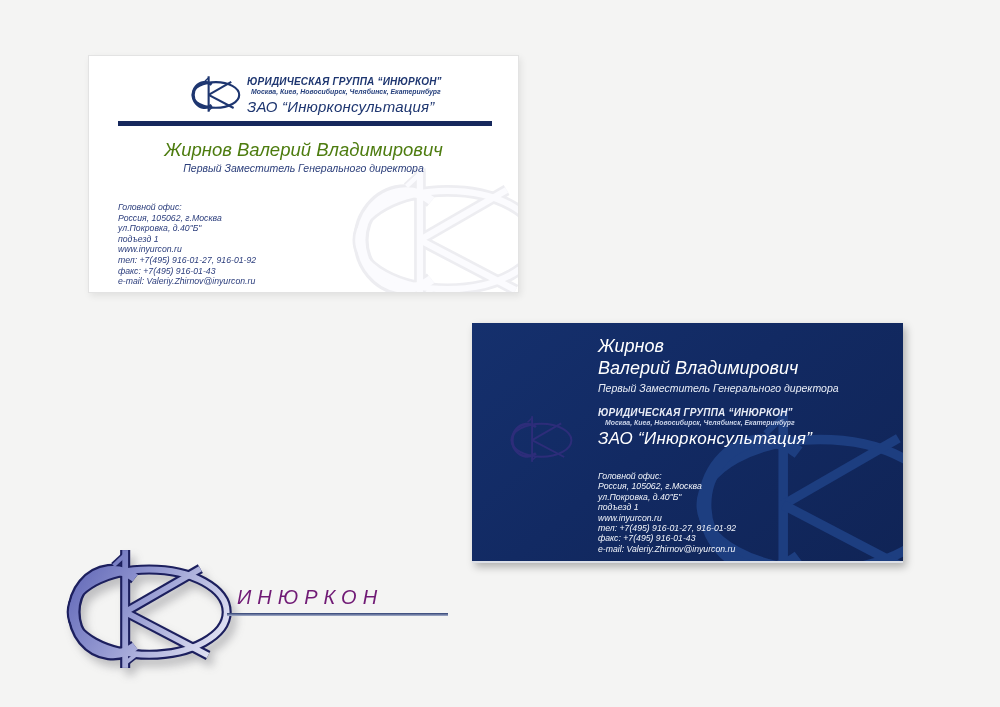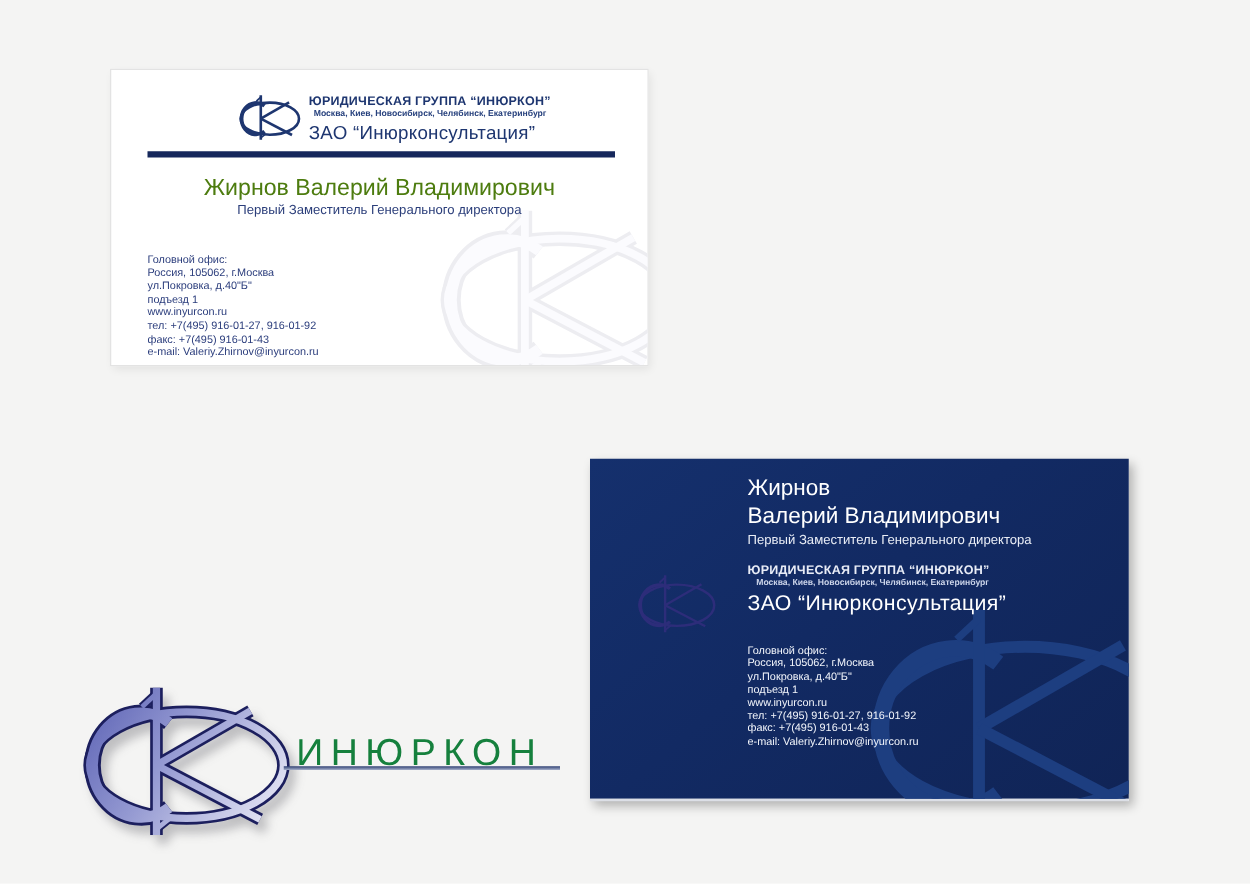--- a/index.html
+++ b/index.html
@@ -1,26 +1,26 @@
 <!DOCTYPE html>
 <html><head>
 <meta charset="utf-8">
 <style>
   html,body{margin:0;padding:0;}
   body{font-family:"Liberation Sans","DejaVu Sans",sans-serif;}
-  .canvas{position:relative;width:1000px;height:707px;background:#f4f4f3;overflow:hidden;}
+  .canvas{position:relative;width:1000px;height:707px;background:#f4f4f3;overflow:hidden;font-style:italic;}
 
   .defs-holder{position:absolute;width:0;height:0;overflow:hidden;}
 
   .card{position:absolute;overflow:hidden;}
   .card-white{left:88px;top:55px;width:431px;height:238px;background:#ffffff;
     border:1px solid #e3e3e3;box-shadow:2px 3px 7px rgba(0,0,0,0.08);box-sizing:border-box;}
-  .card-blue{left:472px;top:323px;width:431px;height:274px;
+  .card-blue{left:472px;top:323px;width:431px;height:240px;
     background:linear-gradient(140deg,#15306d 0%,#122a63 45%,#102456 100%);
-    border-bottom:2px solid #dcdfe6;box-shadow:3px 4px 8px rgba(0,0,0,0.28);box-sizing:border-box;margin-top:44px;}
+    border-bottom:2px solid #dcdfe6;box-shadow:3px 4px 8px rgba(0,0,0,0.28);box-sizing:border-box;}
 
   .wm{position:absolute;pointer-events:none;}
   .wm-white{right:-30px;bottom:-16px;width:215px;height:143px;}
   .wm-blue{right:-50px;bottom:-34px;width:285px;height:190px;}
 
   
   .wc-logo{position:absolute;left:97px;top:19px;width:56px;height:38px;}
   .wc-head{position:absolute;left:158px;top:20px;}
   .wc-group{font-size:10px;font-weight:bold;color:#1e3670;line-height:11px;letter-spacing:0.2px;}
   .wc-cities{font-size:6.9px;color:#27417d;line-height:8px;margin-top:1px;padding-left:4px;font-weight:bold;}
@@ -37,22 +37,22 @@
   .bc-company{position:absolute;left:126px;top:84px;}
   .bc-group{font-size:10px;color:#e8ecf6;line-height:12px;letter-spacing:0.2px;font-weight:bold;}
   .bc-cities{font-size:6.9px;color:#ccd5ea;line-height:8px;padding-left:7px;font-weight:bold;}
   .bc-zao{font-size:17px;color:#ffffff;margin-top:2px;letter-spacing:0.3px;}
   .bc-logo{position:absolute;left:31px;top:92px;width:72px;height:48px;}
   .bc-addr{position:absolute;left:126px;top:148px;font-size:8.7px;line-height:10.4px;color:#f2f5fb;}
 
   
   .brand-logo{position:absolute;left:50px;top:547px;width:186px;height:124px;
     filter:drop-shadow(5px 7px 4px rgba(70,70,80,0.30));}
-  .brand-name{position:absolute;left:237px;top:586px;font-size:30px;letter-spacing:6px;
-    color:#15803d;font-weight:normal;}
+  .brand-name{position:absolute;left:237px;top:586px;font-size:20px;letter-spacing:6px;
+    color:#701a75;font-weight:normal;}
   .brand-underline{position:absolute;left:227px;top:613px;width:221px;height:3px;
     background:linear-gradient(#2e3f72,#a7b1cc);}
 </style>
 </head>
 <body>
 
 <div class="canvas">
 
   <svg class="defs-holder" aria-hidden="true">
     <defs>

